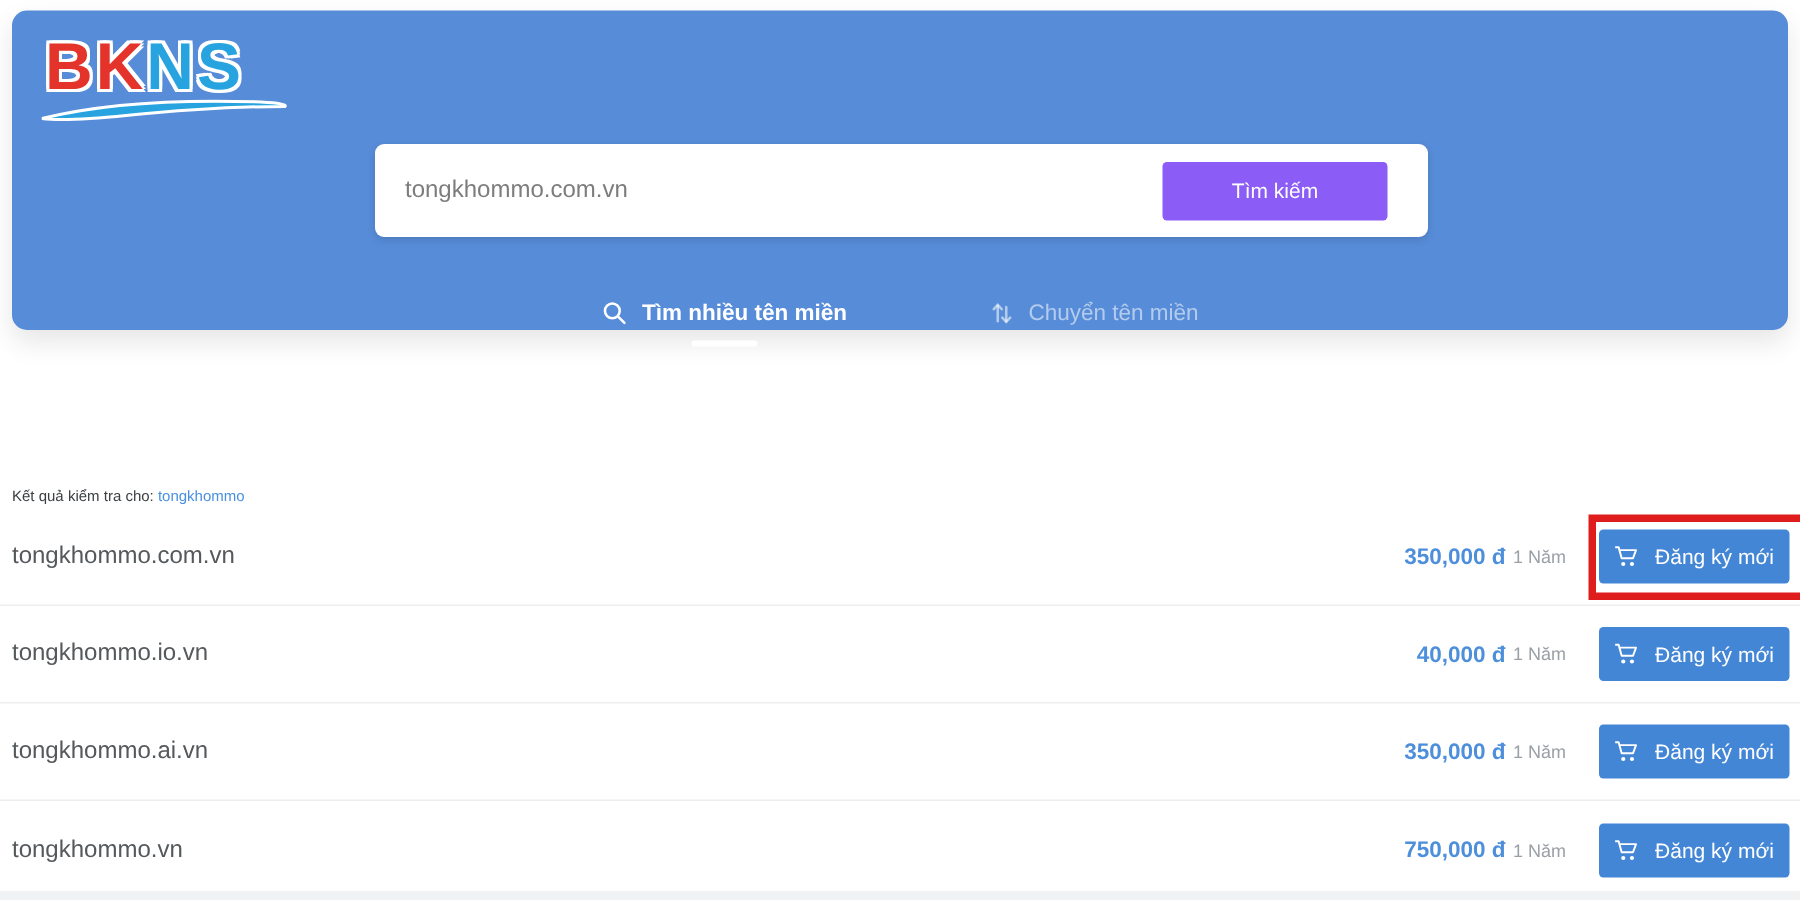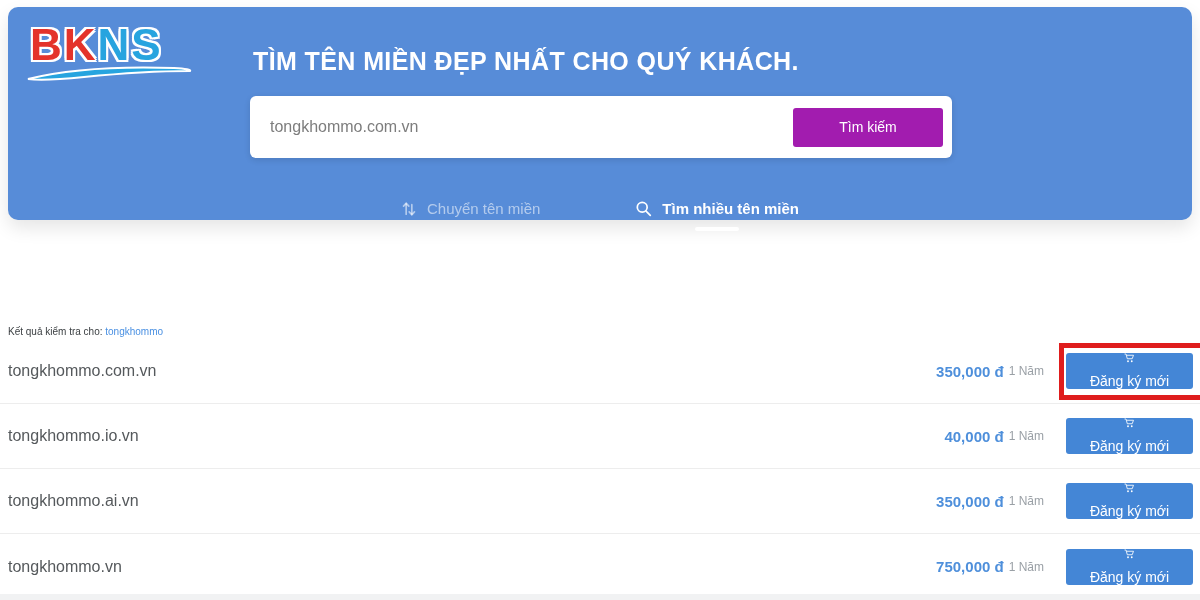--- a/index.html
+++ b/index.html
@@ -35,22 +35,22 @@
     background:#ffffff; border-radius:6px;
     display:flex; align-items:center;
     box-shadow:0 2px 6px rgba(0,0,0,0.12);
   }
   .search-input {
     flex:1; border:none; outline:none; background:transparent;
     padding:0 20px; font-size:16px; color:#7d7d7d;
     font-family:"Liberation Sans", sans-serif;
   }
   .search-btn {
-    width:150px; height:39px; margin-right:9px; flex:0 0 auto;
-    background:#a21caf; color:#ffffff; border:none; border-radius:3px;
+    width:150px; height:39px; margin-right:27px; flex:0 0 auto;
+    background:#8b5cf6; color:#ffffff; border:none; border-radius:3px;
     font-size:14px; cursor:pointer; font-family:"Liberation Sans", sans-serif;
   }
 
   .tabs {
     position:absolute; left:0; top:193px; width:100%;
     display:flex; justify-content:center; gap:95px;
   }
   .tab { display:flex; align-items:center; gap:10px; cursor:pointer; position:relative;
     font-size:15px; font-weight:bold; padding-bottom:26px; }
   .tab.active { color:#ffffff; }
@@ -75,67 +75,65 @@
   .row .domain { margin-left:8px; font-size:16px; color:#55595c; }
   .row .spacer { flex:1; }
   .row .price { font-size:15px; color:#4e8fdb; font-weight:bold; }
   .row .term { font-size:12px; color:#9aa0a6; margin:0 22px 0 5px;text-align:right; }
   .btn-wrap { position:relative; width:134px; height:65px; display:flex; align-items:center; }
   .register-btn {
     width:127px; height:36px; border:none; border-radius:3px; cursor:pointer;
     background:#4486d6; color:#ffffff; font-size:14px;
     display:flex; align-items:center; justify-content:center; gap:10px;
     font-family:"Liberation Sans", sans-serif;
-    flex-direction:column;
   }
   .red-frame {
     position:absolute; left:-7px; top:4px; width:152px; height:57px;
     border:5px solid #df1d1d; pointer-events:none; z-index:5;
   }
   .bottom-strip { position:absolute; left:0; top:594px; width:1200px; height:6px; background:#f1f2f3; }
 </style>
 </head>
 <body>
 
 <div class="header-card">
 
   <div class="logo">
     <span class="l1">BK</span><span class="l2">NS</span>
     <svg class="swoosh" viewBox="0 0 172 26">
       <path d="M4 16 Q60 2 150 5 Q168 6 166 8 Q120 8 60 14 Q20 18 4 16 Z" fill="#27a4df" stroke="#ffffff" stroke-width="2"></path>
     </svg>
   </div>
 
-  <div class="hero-title">TÌM TÊN MIỀN ĐẸP NHẤT CHO QUÝ KHÁCH.</div>
 
   <div class="search-box">
     <input class="search-input" value="tongkhommo.com.vn" style="">
     <button class="search-btn">Tìm kiếm</button>
   </div>
 
   <div class="tabs">
+    <div class="tab active">
+      <svg width="17" height="17" viewBox="0 0 20 20">
+        <circle cx="8.5" cy="8.5" r="5.8" fill="none" stroke="#ffffff" stroke-width="2"></circle>
+        <line x1="13" y1="13" x2="18" y2="18" stroke="#ffffff" stroke-width="2" stroke-linecap="round"></line>
+      </svg>
+      <span>Tìm nhiều tên miền</span>
+      <span class="underline"></span>
+    </div>
     <div class="tab inactive">
       <svg width="16" height="17" viewBox="0 0 16 18">
         <g stroke="rgba(255,255,255,0.55)" stroke-width="1.8" stroke-linecap="round" fill="none">
           <line x1="5" y1="15" x2="5" y2="4"></line>
             <polyline points="2.2,6.5 5,3.5 7.8,6.5"></polyline>
           <line x1="11" y1="5" x2="11" y2="15"></line>
             <polyline points="8.2,12.5 11,15.5 13.8,12.5"></polyline>
         </g>
       </svg>
       <span>Chuyển tên miền</span>
     </div>
-    <div class="tab active">
-      <svg width="17" height="17" viewBox="0 0 20 20">
-        <circle cx="8.5" cy="8.5" r="5.8" fill="none" stroke="#ffffff" stroke-width="2"></circle>
-        <line x1="13" y1="13" x2="18" y2="18" stroke="#ffffff" stroke-width="2" stroke-linecap="round"></line>
-      </svg>
-      <span>Tìm nhiều tên miền</span>
-      <span class="underline"></span>
-    </div>
   </div>
 </div>
 
 <div class="results">
 
   <div class="results-label">
     <span>Kết quả kiểm tra cho:</span>
     <a>tongkhommo</a>
   </div>
 

